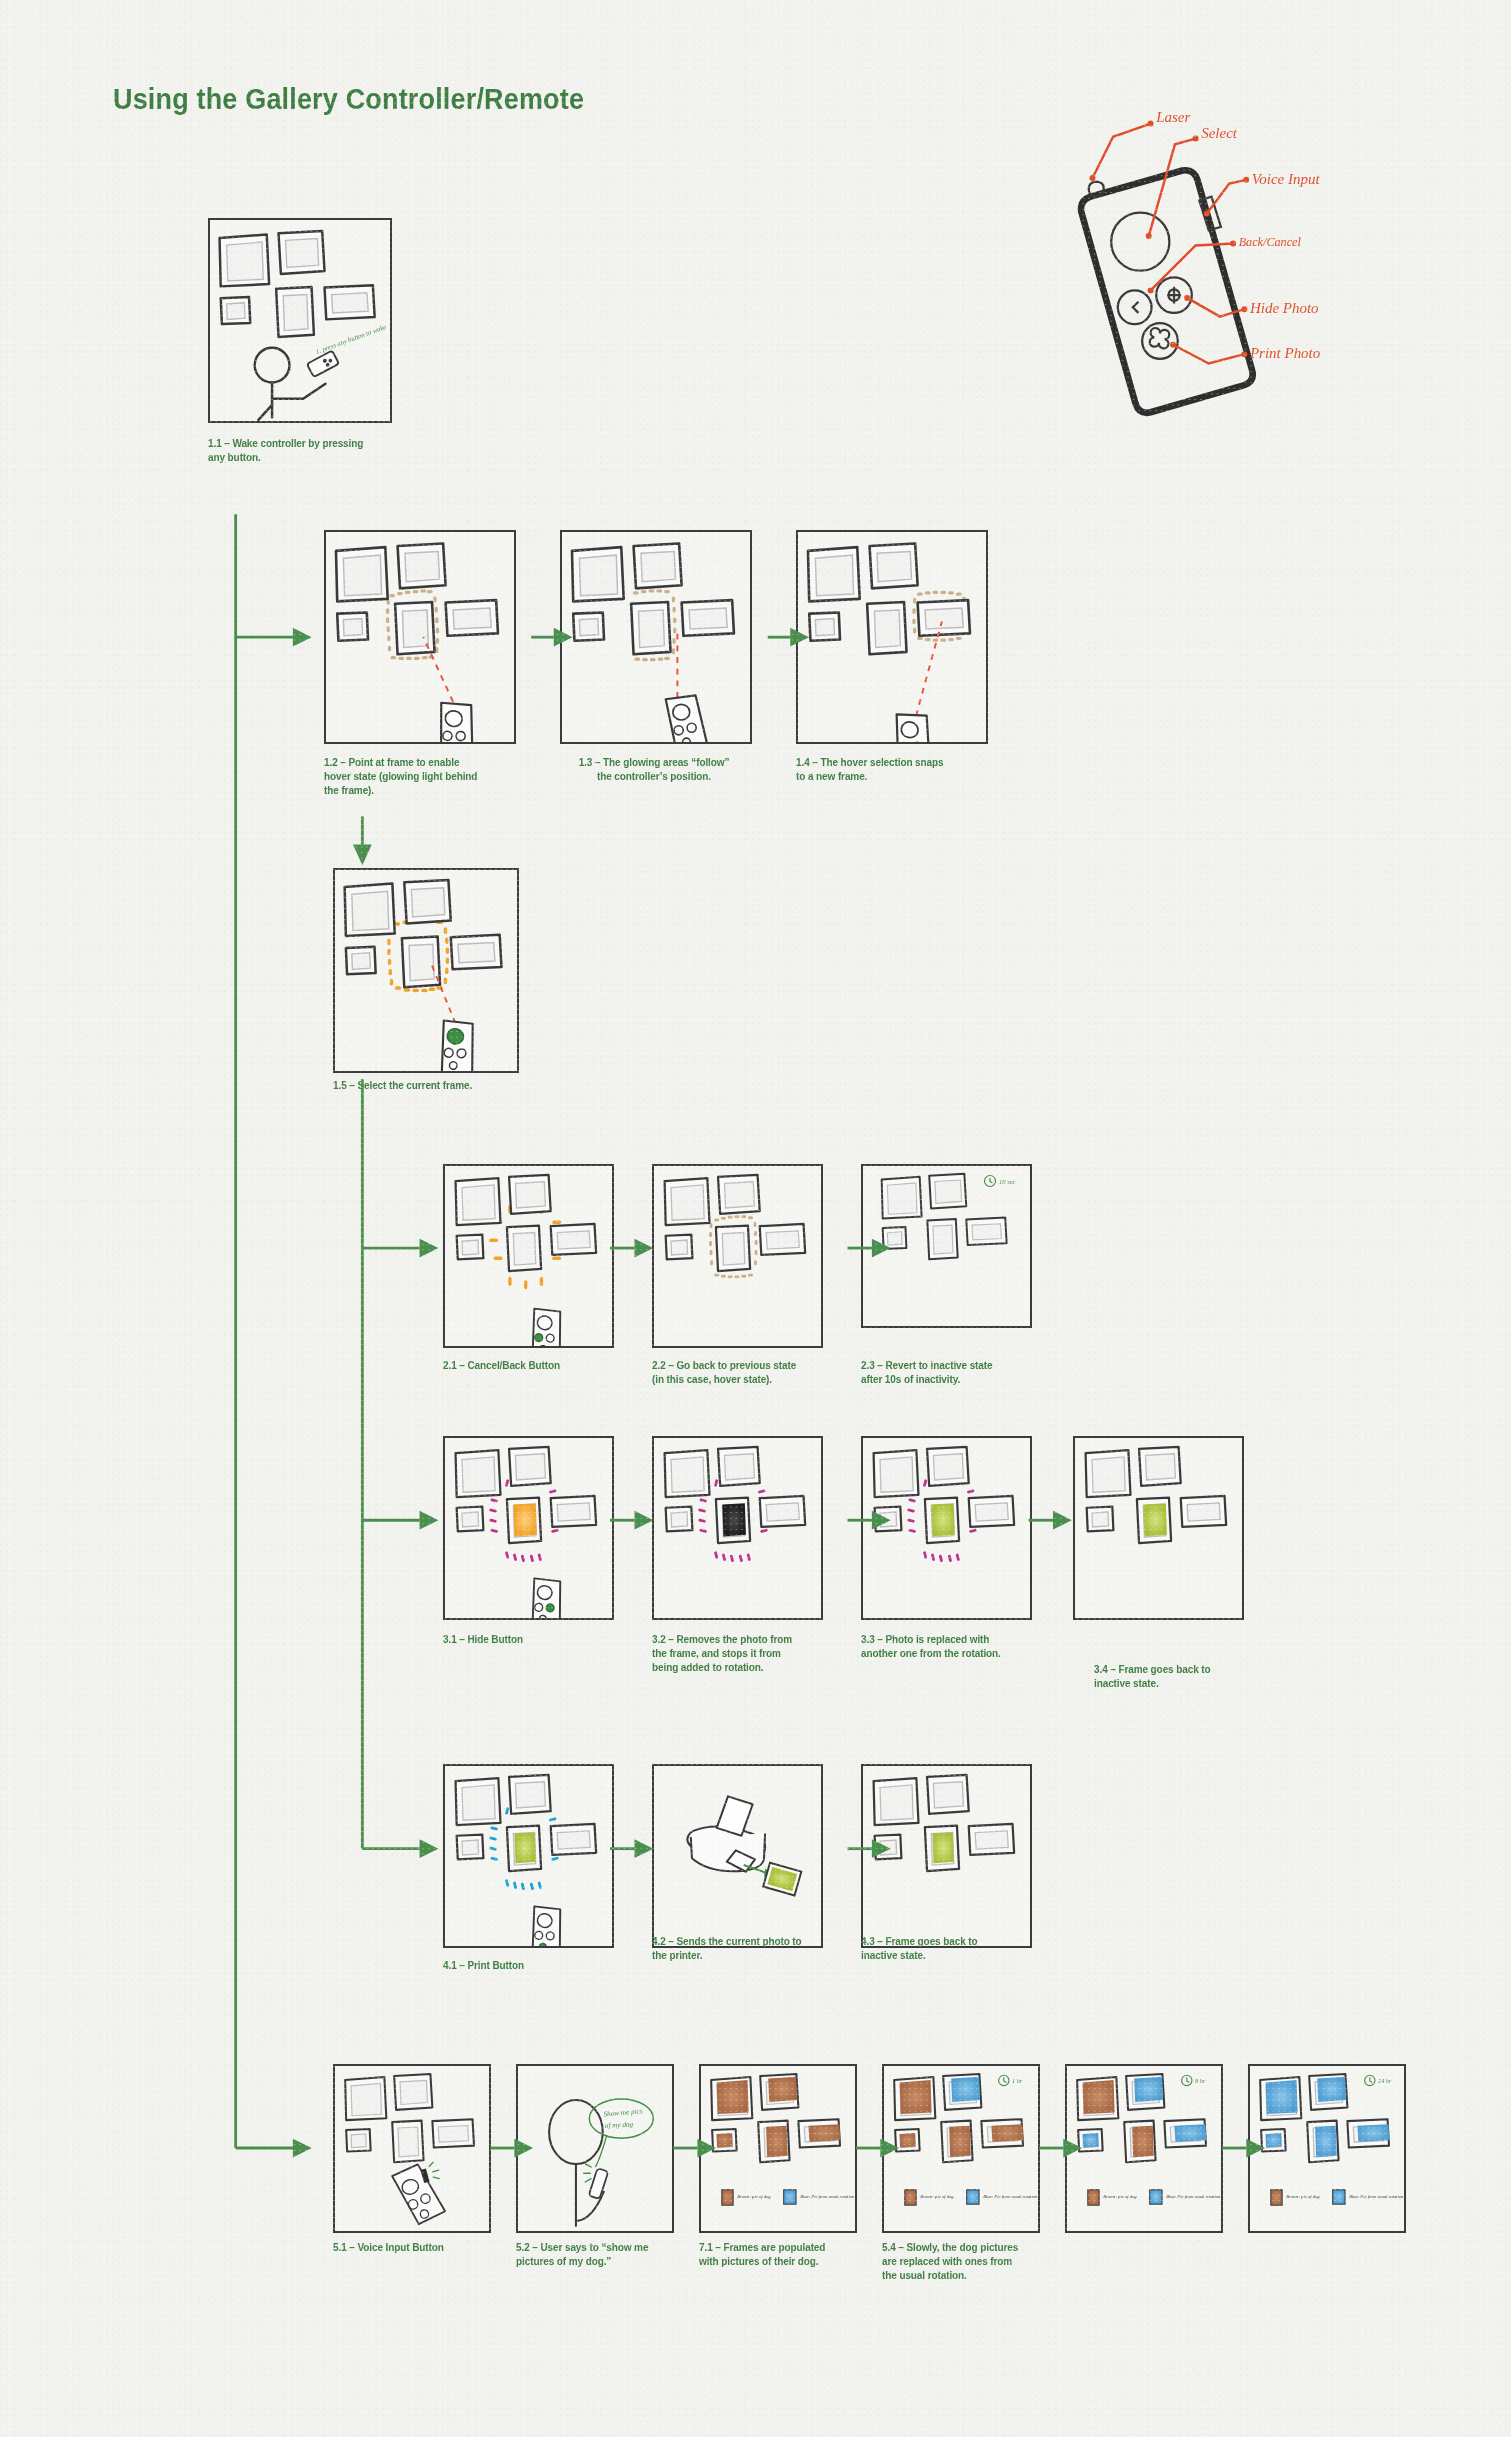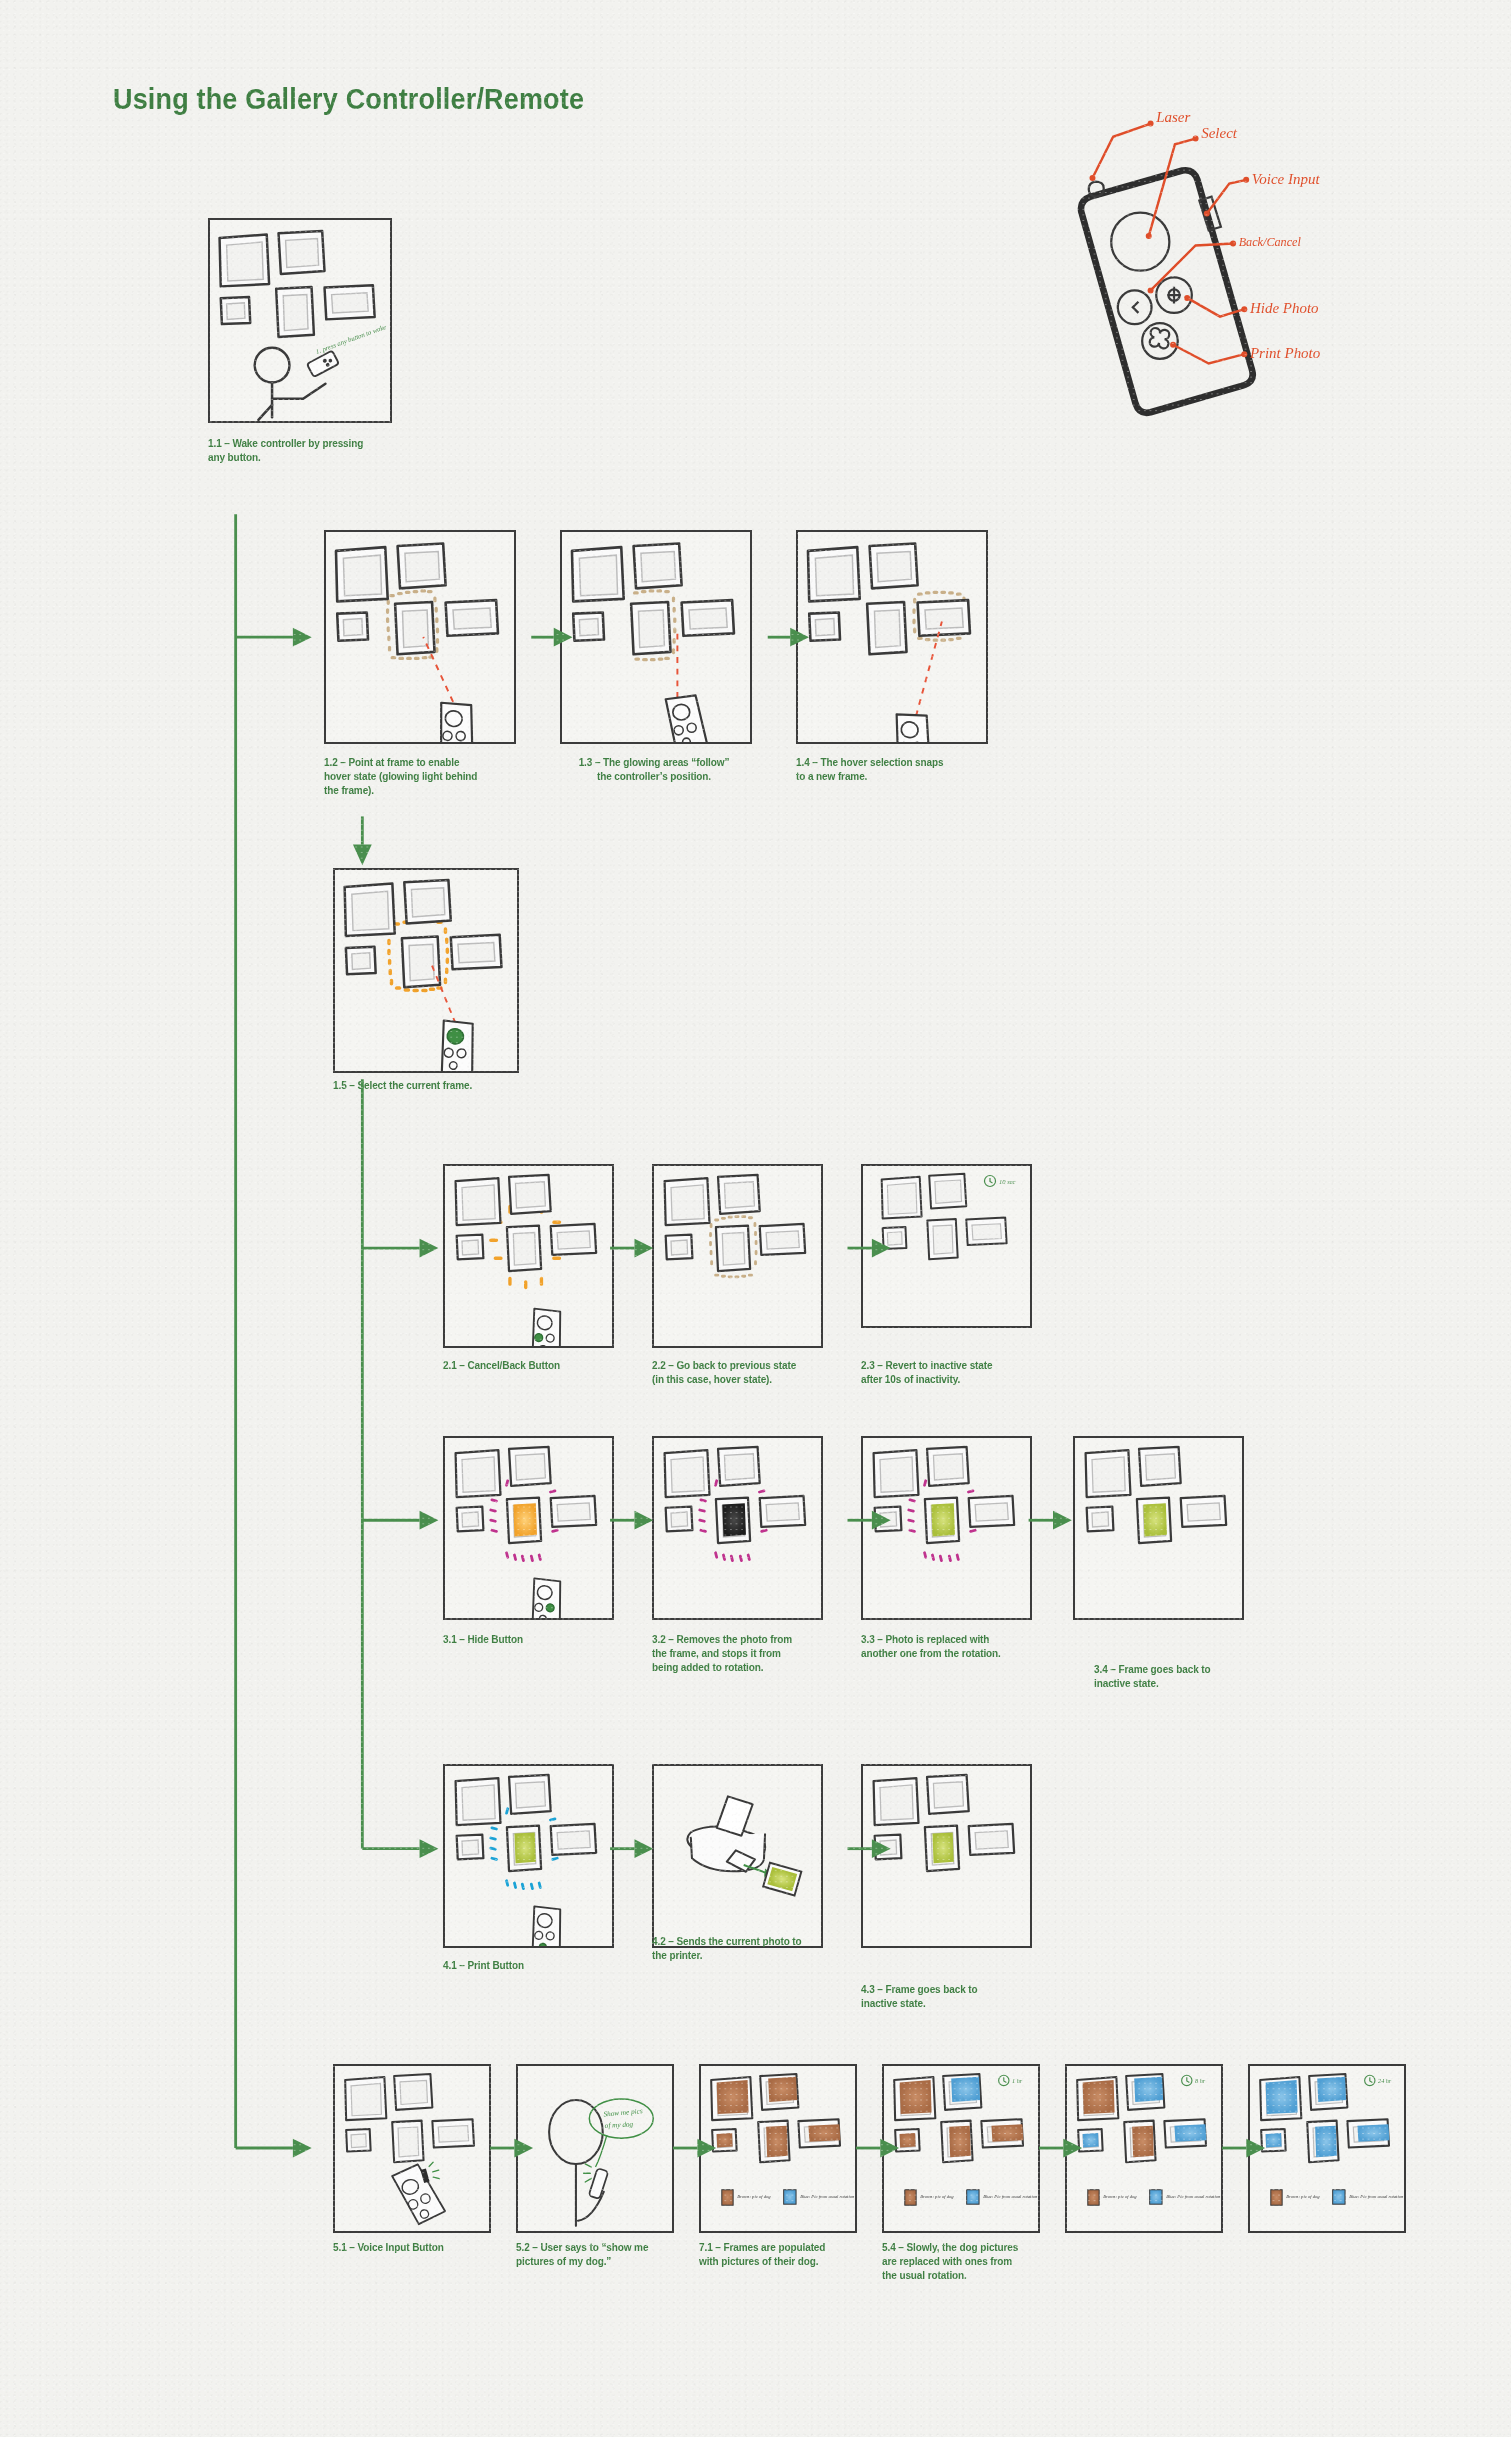--- a/index.html
+++ b/index.html
@@ -436,21 +436,21 @@
 </div>
 <div class="cap" style="left:652px;top:1935px;width:192px;">4.2 – Sends the current photo to
 the printer.</div>
 
 <div class="panel" style="left:861px;top:1764px;width:171px;height:184px;">
   <svg viewBox="0 0 290 320">
     <use href="#wallframes" transform="translate(4,10) scale(0.95)"></use>
     <path d="M120 120 L156 118 L158 170 L122 173 Z" fill="url(#gGreen)"></path>
   </svg>
 </div>
-<div class="cap" style="left:861px;top:1983px;width:188px;">4.3 – Frame goes back to
+<div class="cap" style="left:861px;top:1935px;width:188px;">4.3 – Frame goes back to
 inactive state.</div>
 
 <div class="panel" style="left:333px;top:2064px;width:158px;height:169px;">
   <svg viewBox="0 0 290 320">
     <use href="#wallframes" transform="translate(4,10) scale(0.95)"></use>
     <g transform="translate(96,206) rotate(-16)">
       <path d="M8 10 L62 2 L88 104 L32 114 Z" fill="#fcfcfc" stroke="#3a3a3a" stroke-width="3.6" stroke-linejoin="round"></path>
       <ellipse cx="36" cy="40" rx="16" ry="14" fill="none" stroke="#3a3a3a" stroke-width="2.8"></ellipse>
       <circle cx="32" cy="74" r="9" fill="none" stroke="#3a3a3a" stroke-width="2.6"></circle>
       <circle cx="58" cy="70" r="9" fill="none" stroke="#3a3a3a" stroke-width="2.6"></circle>

